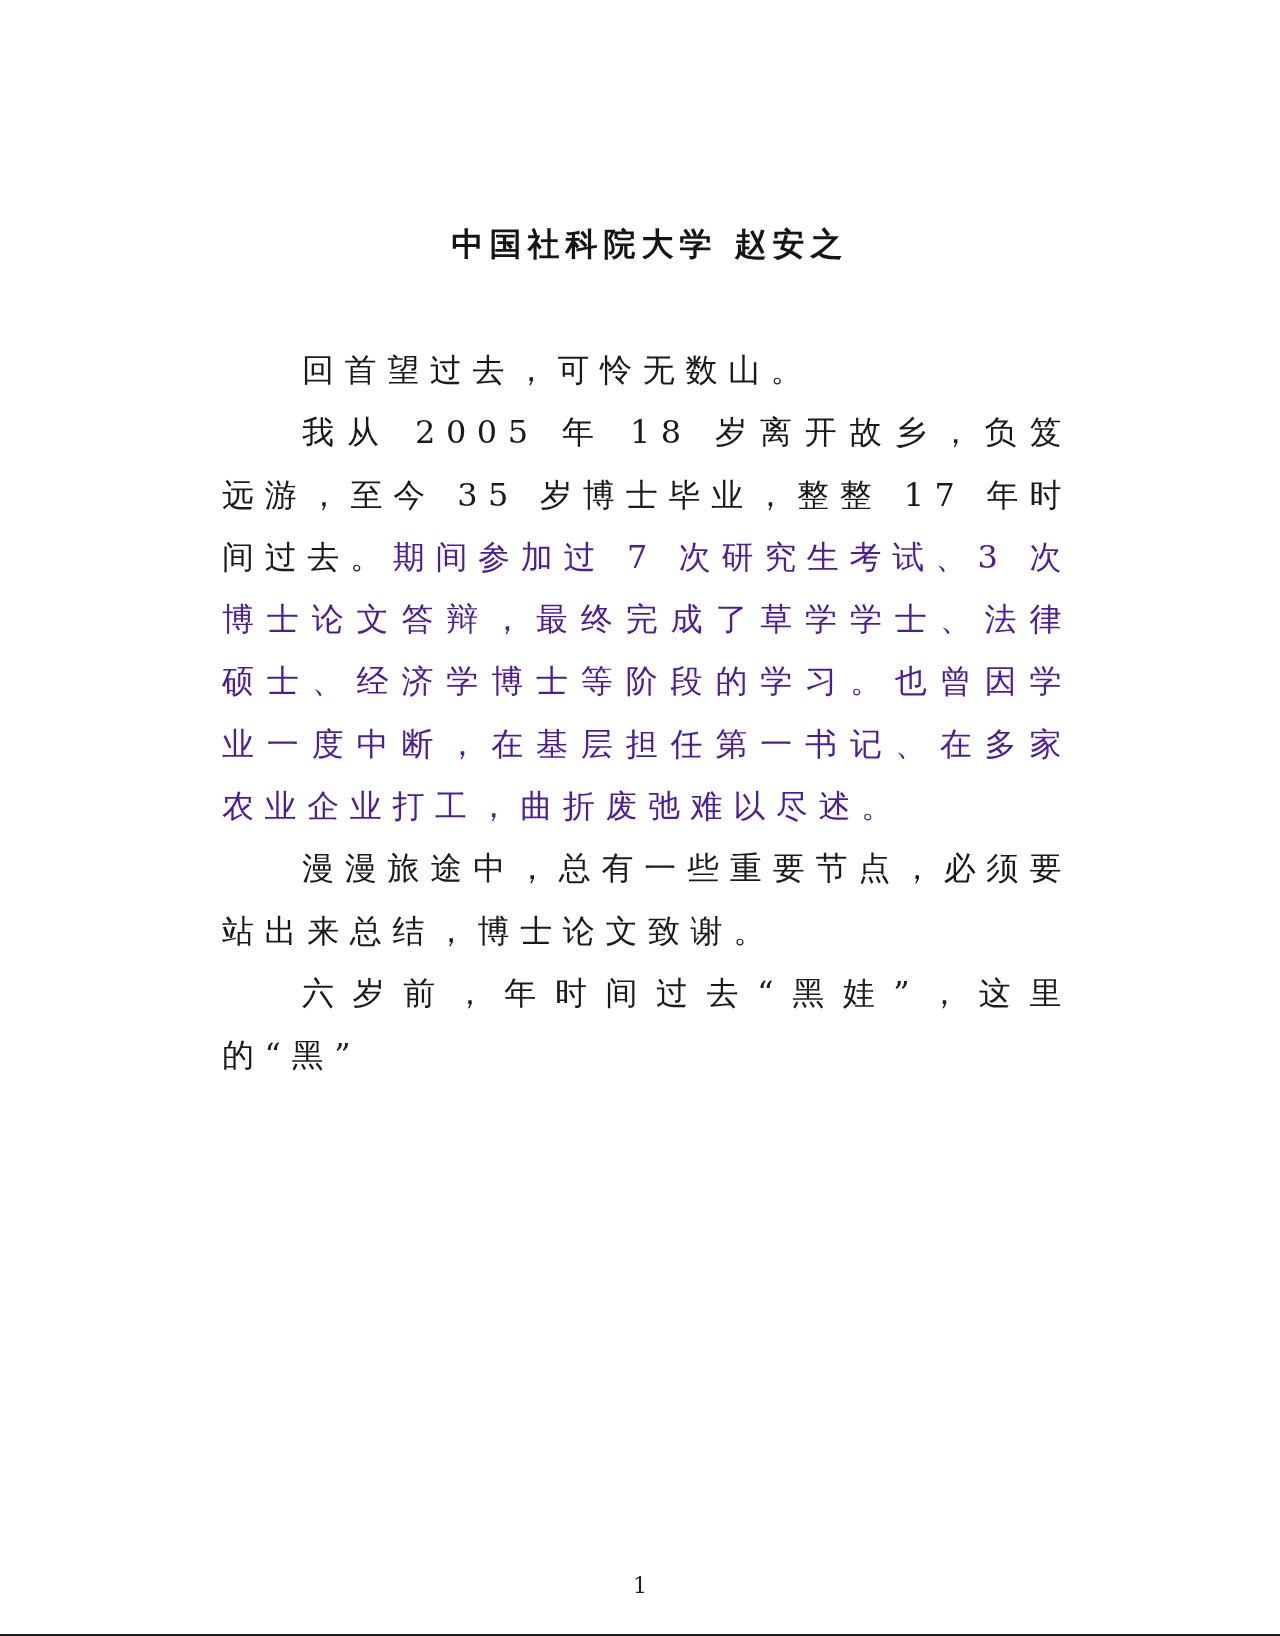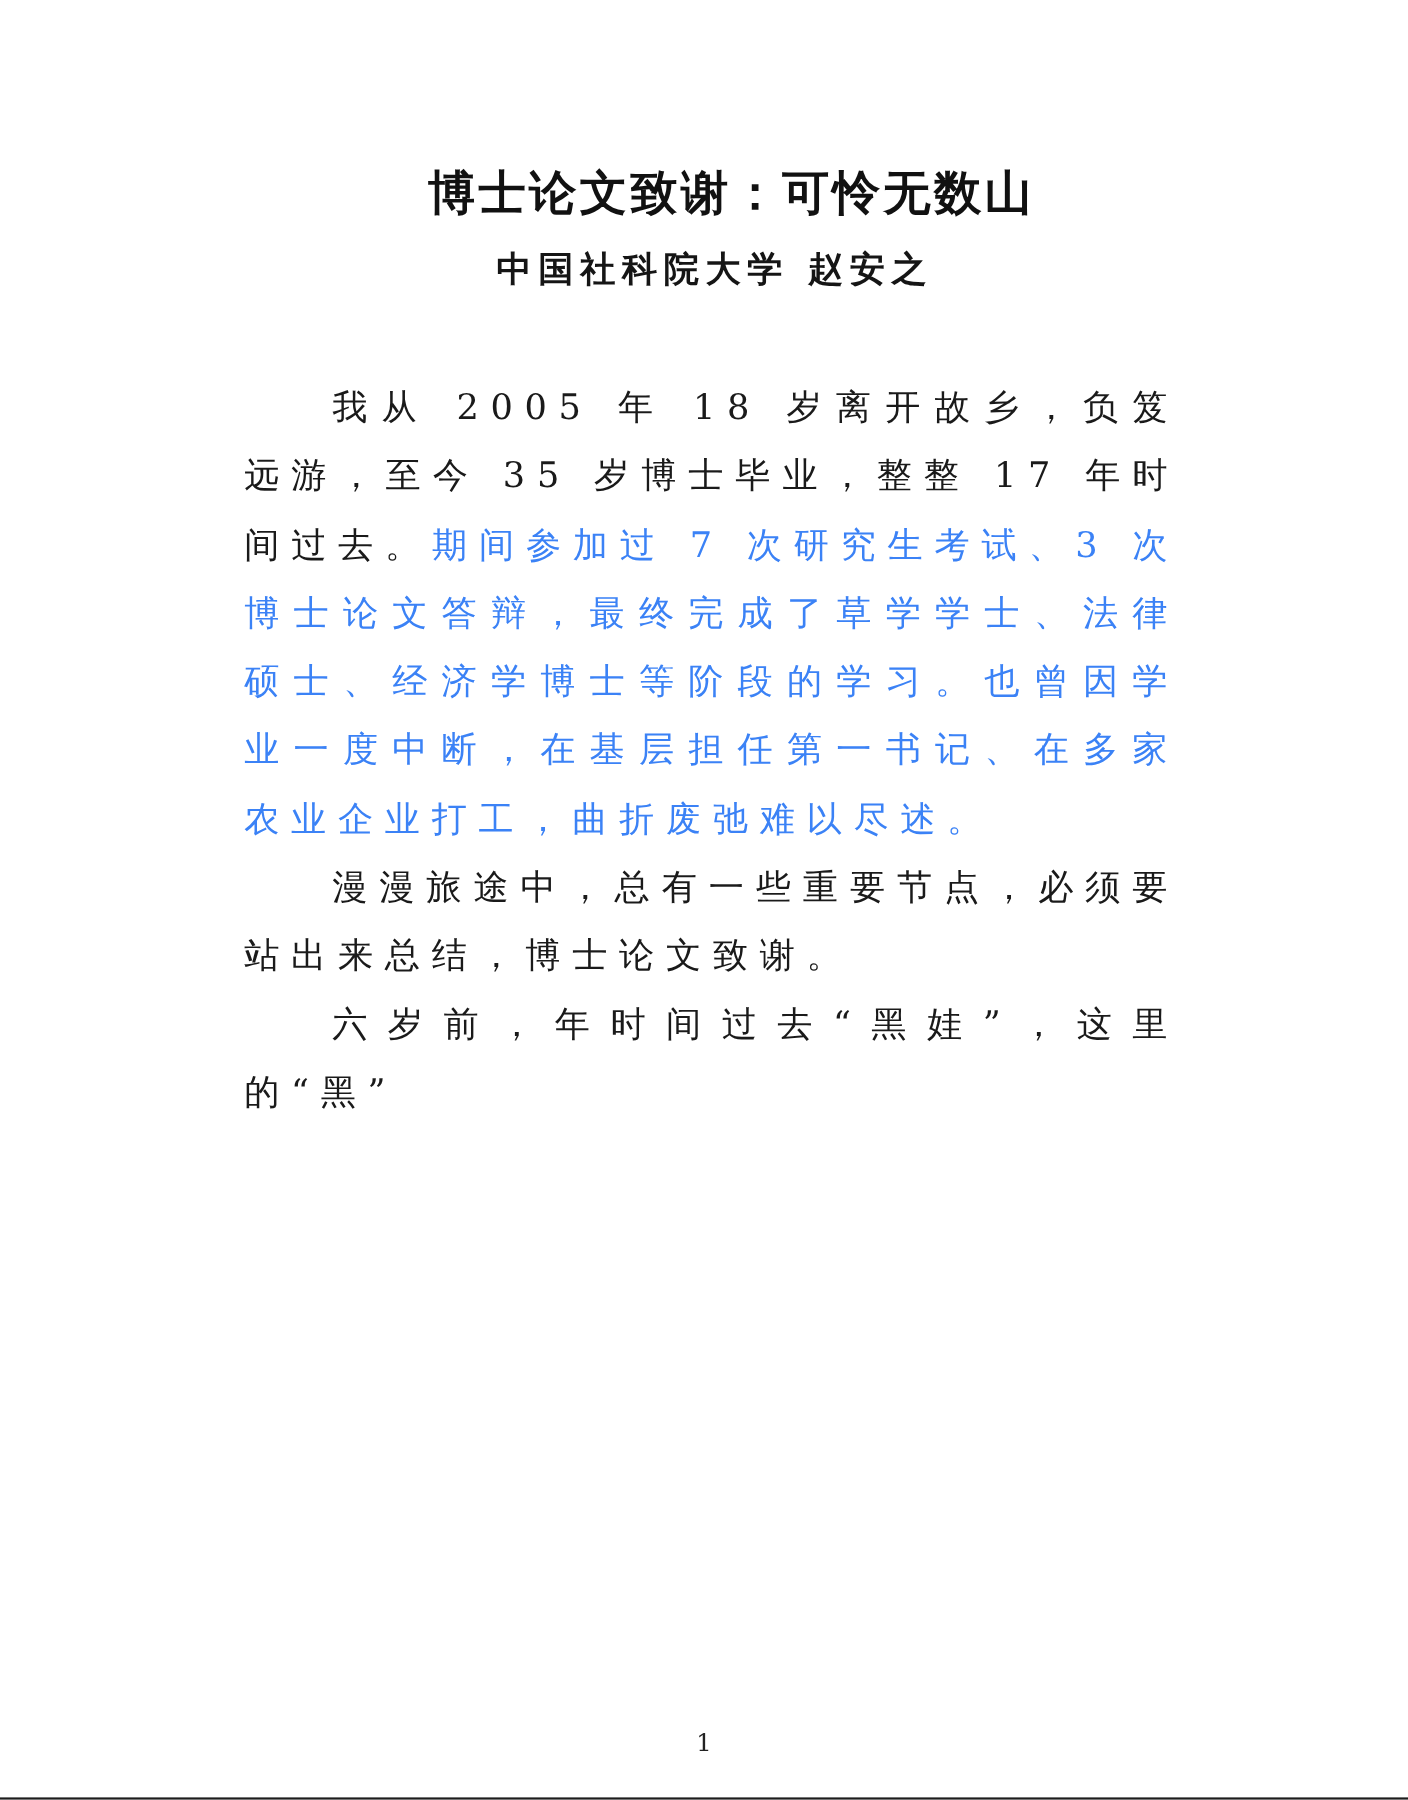--- a/index.html
+++ b/index.html
@@ -65,40 +65,42 @@
       font-size: 32px;
       line-height: 62.3px;
       letter-spacing: 10.6px;
       text-align: justify;
       text-align-last: left;
     }
     .body p {
       margin: 0;
       text-indent: 80px;
     }
-    .red { color: #3b82f6; }
+    .red { color: #4c1d95; }
     .black { color: #1a1a1a; }
     .page-number {
       position: absolute;
       top: 1573px;
       left: 0;
       width: 1280px;
       text-align: center;
       font-size: 22px;
       color: #222222;
     }
   </style>
 </head>
 <body>
 
 <div class="page">
-  <div class="title">博士论文致谢：可怜无数山</div>
   <div class="subtitle">中国社科院大学 赵安之</div>
 
   <div class="body">
+    <p>
+      <span class="black">回首望过去，可怜无数山。</span>
+    </p>
     <p>
       <span class="black">我从 2005 年 18 岁离开故乡，负笈远游，至今 35 岁博士毕业，整整 17 年时间过去。</span><span class="red">期间参加过 7 次研究生考试、3 次博士论文答辩，最终完成了草学学士、法律硕士、经济学博士等阶段的学习。也曾因学业一度中断，在基层担任第一书记、在多家农业企业打工，曲折废弛难以尽述。</span>
     </p>
     <p>
       <span class="black">漫漫旅途中，总有一些重要节点，必须要站出来总结，博士论文致谢。</span>
     </p>
     <p>
       <span class="black">六岁前，年时间过去“黑娃”，这里的“黑”</span>
     </p>
   </div>

